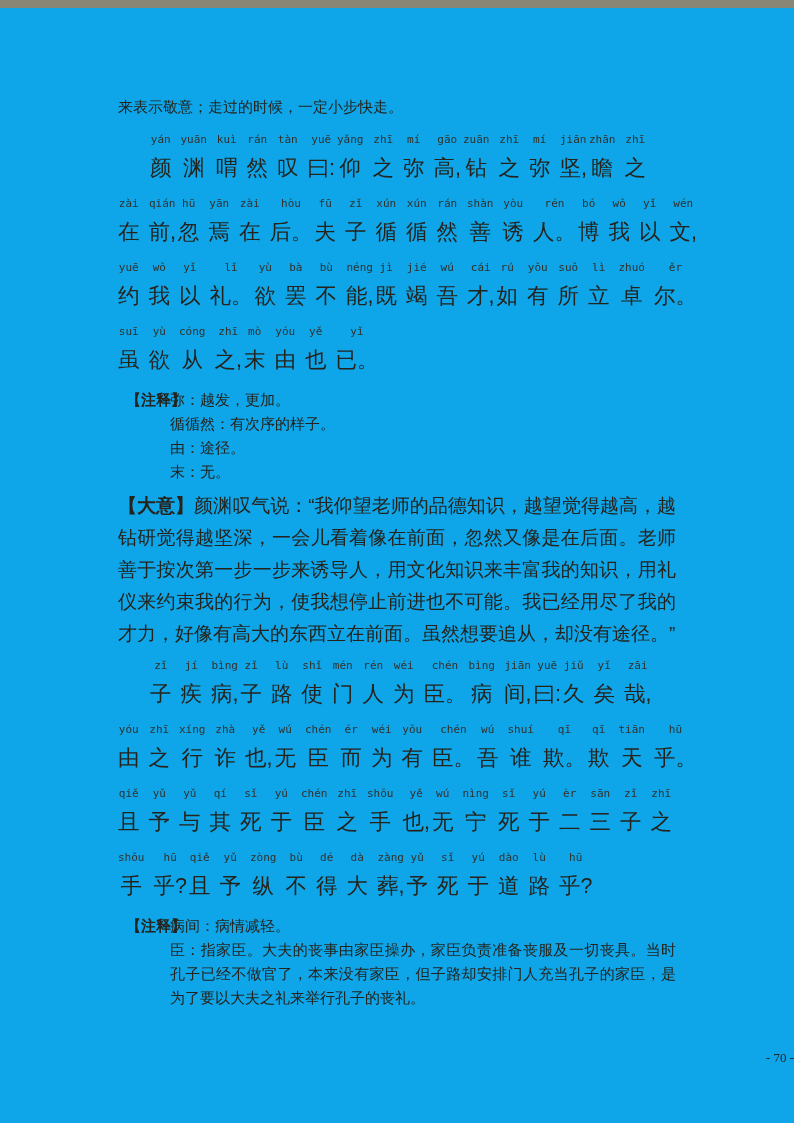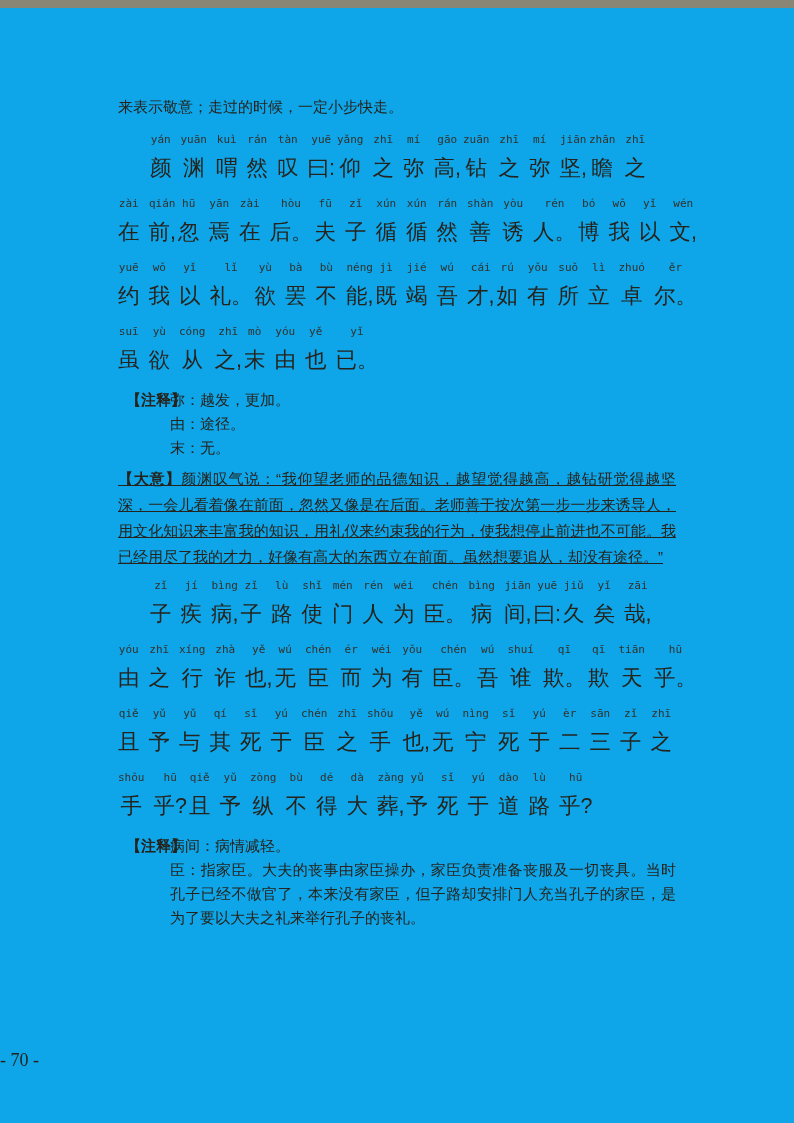--- a/index.html
+++ b/index.html
@@ -31,28 +31,28 @@
     white-space:nowrap;
   }
   .ch { display:block; font-size:21.5px; line-height:27px; }
 
   
   .notes { position:relative; padding-left:52px; font-size:15px; margin-bottom:6px; }
   .notes-label { position:absolute; left:8px; top:0; font-weight:bold; line-height:24px; }
   .note-item { line-height:24px; text-align:justify; }
 
   
-  .summary { font-size:15px; line-height:26px; text-align:justify; margin:0 0 8px 0;text-decoration:underline; }
+  .summary { font-size:19px; line-height:32px; text-align:justify; margin:0 0 8px 0; }
   .summary-label { font-weight:bold; }
 
   .page-number {
     position:absolute; top:1042px; left:0; width:794px;
-    text-align:left;
+    text-align:right;
     font-family:"Liberation Serif", serif;
-    font-size:18px;
+    font-size:13px;
     color:#25231b;
   }
 </style>
 </head>
 <body>
 
 <div class="page">
 
   <p class="intro">来表示敬意；走过的时候，一定小步快走。</p>
 
@@ -60,20 +60,21 @@
       <div class="ruby-line indent"><span class="u"><span class="py">yán</span><span class="ch">颜</span></span><span class="u"><span class="py">yuān</span><span class="ch">渊</span></span><span class="u"><span class="py">kuì</span><span class="ch">喟</span></span><span class="u"><span class="py">rán</span><span class="ch">然</span></span><span class="u"><span class="py">tàn</span><span class="ch">叹</span></span><span class="u punct"><span class="py">yuē</span><span class="ch">曰:</span></span><span class="u"><span class="py">yǎng</span><span class="ch">仰</span></span><span class="u"><span class="py">zhī</span><span class="ch">之</span></span><span class="u"><span class="py">mí</span><span class="ch">弥</span></span><span class="u punct"><span class="py">gāo</span><span class="ch">高,</span></span><span class="u"><span class="py">zuān</span><span class="ch">钻</span></span><span class="u"><span class="py">zhī</span><span class="ch">之</span></span><span class="u"><span class="py">mí</span><span class="ch">弥</span></span><span class="u punct"><span class="py">jiān</span><span class="ch">坚,</span></span><span class="u"><span class="py">zhān</span><span class="ch">瞻</span></span><span class="u"><span class="py">zhī</span><span class="ch">之</span></span></div>
       <div class="ruby-line"><span class="u"><span class="py">zài</span><span class="ch">在</span></span><span class="u punct"><span class="py">qián</span><span class="ch">前,</span></span><span class="u"><span class="py">hū</span><span class="ch">忽</span></span><span class="u"><span class="py">yān</span><span class="ch">焉</span></span><span class="u"><span class="py">zài</span><span class="ch">在</span></span><span class="u punct"><span class="py">hòu</span><span class="ch">后。</span></span><span class="u"><span class="py">fū</span><span class="ch">夫</span></span><span class="u"><span class="py">zǐ</span><span class="ch">子</span></span><span class="u"><span class="py">xún</span><span class="ch">循</span></span><span class="u"><span class="py">xún</span><span class="ch">循</span></span><span class="u"><span class="py">rán</span><span class="ch">然</span></span><span class="u"><span class="py">shàn</span><span class="ch">善</span></span><span class="u"><span class="py">yòu</span><span class="ch">诱</span></span><span class="u punct"><span class="py">rén</span><span class="ch">人。</span></span><span class="u"><span class="py">bó</span><span class="ch">博</span></span><span class="u"><span class="py">wǒ</span><span class="ch">我</span></span><span class="u"><span class="py">yǐ</span><span class="ch">以</span></span><span class="u punct"><span class="py">wén</span><span class="ch">文,</span></span></div>
       <div class="ruby-line"><span class="u"><span class="py">yuē</span><span class="ch">约</span></span><span class="u"><span class="py">wǒ</span><span class="ch">我</span></span><span class="u"><span class="py">yǐ</span><span class="ch">以</span></span><span class="u punct"><span class="py">lǐ</span><span class="ch">礼。</span></span><span class="u"><span class="py">yù</span><span class="ch">欲</span></span><span class="u"><span class="py">bà</span><span class="ch">罢</span></span><span class="u"><span class="py">bù</span><span class="ch">不</span></span><span class="u punct"><span class="py">néng</span><span class="ch">能,</span></span><span class="u"><span class="py">jì</span><span class="ch">既</span></span><span class="u"><span class="py">jié</span><span class="ch">竭</span></span><span class="u"><span class="py">wú</span><span class="ch">吾</span></span><span class="u punct"><span class="py">cái</span><span class="ch">才,</span></span><span class="u"><span class="py">rú</span><span class="ch">如</span></span><span class="u"><span class="py">yǒu</span><span class="ch">有</span></span><span class="u"><span class="py">suǒ</span><span class="ch">所</span></span><span class="u"><span class="py">lì</span><span class="ch">立</span></span><span class="u"><span class="py">zhuó</span><span class="ch">卓</span></span><span class="u punct"><span class="py">ěr</span><span class="ch">尔。</span></span></div>
       <div class="ruby-line"><span class="u"><span class="py">suī</span><span class="ch">虽</span></span><span class="u"><span class="py">yù</span><span class="ch">欲</span></span><span class="u"><span class="py">cóng</span><span class="ch">从</span></span><span class="u punct"><span class="py">zhī</span><span class="ch">之,</span></span><span class="u"><span class="py">mò</span><span class="ch">末</span></span><span class="u"><span class="py">yóu</span><span class="ch">由</span></span><span class="u"><span class="py">yě</span><span class="ch">也</span></span><span class="u punct"><span class="py">yǐ</span><span class="ch">已。</span></span></div>
     </div>
 
   <div class="notes">
     <span class="notes-label">【注释】</span>
     <div class="notes-items" id="notes1">
         <div class="note-item">弥：越发，更加。</div>
+        <div class="note-item">循循然：有次序的样子。</div>
         <div class="note-item">由：途径。</div>
         <div class="note-item">末：无。</div>
       </div>
   </div>
 
   <p class="summary"><span class="summary-label">【大意】</span><span>颜渊叹气说：“我仰望老师的品德知识，越望觉得越高，越钻研觉得越坚深，一会儿看着像在前面，忽然又像是在后面。老师善于按次第一步一步来诱导人，用文化知识来丰富我的知识，用礼仪来约束我的行为，使我想停止前进也不可能。我已经用尽了我的才力，好像有高大的东西立在前面。虽然想要追从，却没有途径。”</span></p>
 
   <div class="ruby-block" id="ruby2">
       <div class="ruby-line indent"><span class="u"><span class="py">zǐ</span><span class="ch">子</span></span><span class="u"><span class="py">jí</span><span class="ch">疾</span></span><span class="u punct"><span class="py">bìng</span><span class="ch">病,</span></span><span class="u"><span class="py">zǐ</span><span class="ch">子</span></span><span class="u"><span class="py">lù</span><span class="ch">路</span></span><span class="u"><span class="py">shǐ</span><span class="ch">使</span></span><span class="u"><span class="py">mén</span><span class="ch">门</span></span><span class="u"><span class="py">rén</span><span class="ch">人</span></span><span class="u"><span class="py">wéi</span><span class="ch">为</span></span><span class="u punct"><span class="py">chén</span><span class="ch">臣。</span></span><span class="u"><span class="py">bìng</span><span class="ch">病</span></span><span class="u punct"><span class="py">jiān</span><span class="ch">间,</span></span><span class="u punct"><span class="py">yuē</span><span class="ch">曰:</span></span><span class="u"><span class="py">jiǔ</span><span class="ch">久</span></span><span class="u"><span class="py">yǐ</span><span class="ch">矣</span></span><span class="u punct"><span class="py">zāi</span><span class="ch">哉,</span></span></div>
       <div class="ruby-line"><span class="u"><span class="py">yóu</span><span class="ch">由</span></span><span class="u"><span class="py">zhī</span><span class="ch">之</span></span><span class="u"><span class="py">xíng</span><span class="ch">行</span></span><span class="u"><span class="py">zhà</span><span class="ch">诈</span></span><span class="u punct"><span class="py">yě</span><span class="ch">也,</span></span><span class="u"><span class="py">wú</span><span class="ch">无</span></span><span class="u"><span class="py">chén</span><span class="ch">臣</span></span><span class="u"><span class="py">ér</span><span class="ch">而</span></span><span class="u"><span class="py">wéi</span><span class="ch">为</span></span><span class="u"><span class="py">yǒu</span><span class="ch">有</span></span><span class="u punct"><span class="py">chén</span><span class="ch">臣。</span></span><span class="u"><span class="py">wú</span><span class="ch">吾</span></span><span class="u"><span class="py">shuí</span><span class="ch">谁</span></span><span class="u punct"><span class="py">qī</span><span class="ch">欺。</span></span><span class="u"><span class="py">qī</span><span class="ch">欺</span></span><span class="u"><span class="py">tiān</span><span class="ch">天</span></span><span class="u punct"><span class="py">hū</span><span class="ch">乎。</span></span></div>

